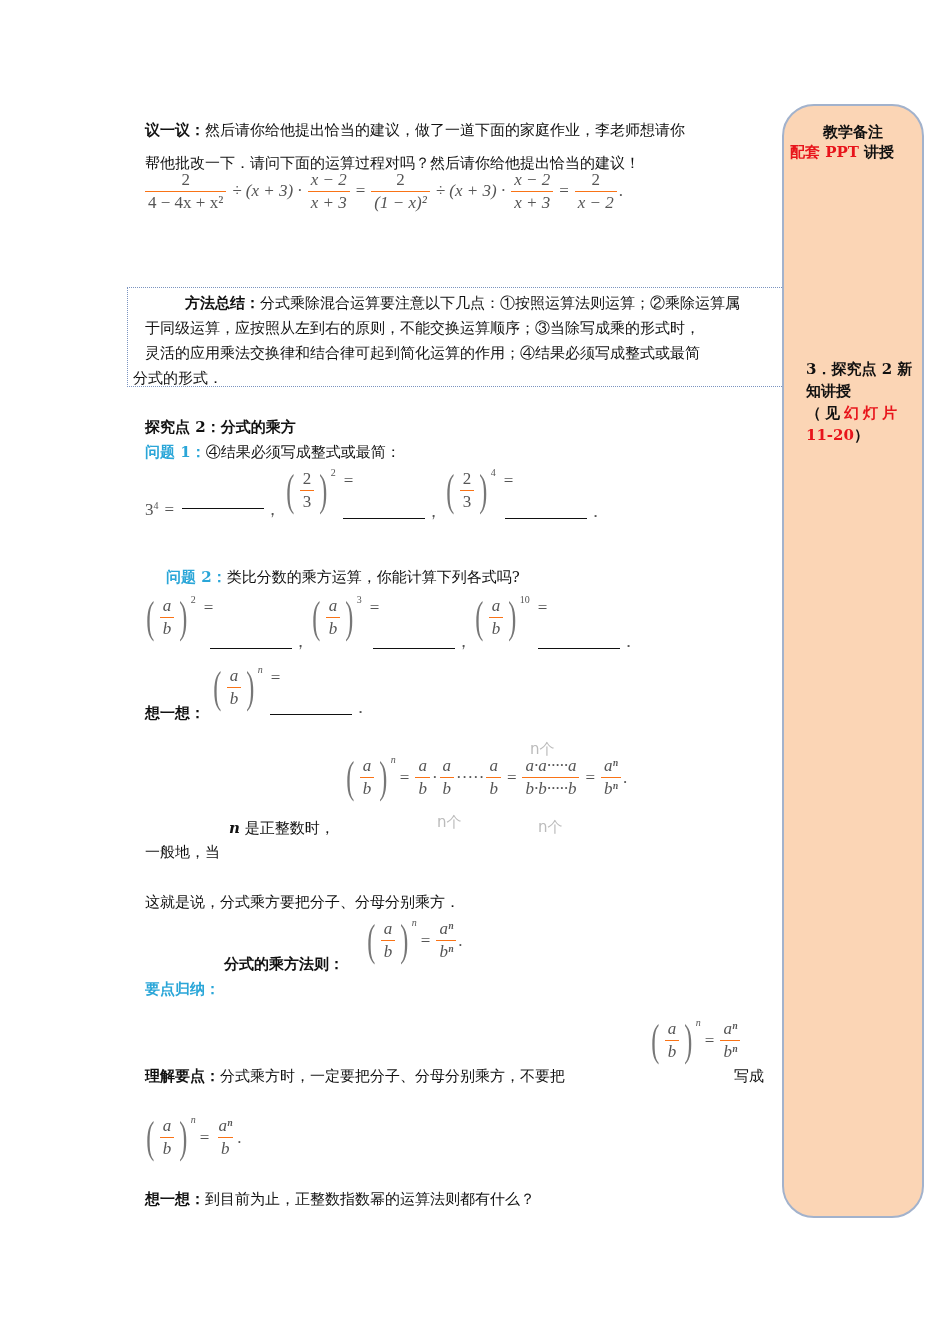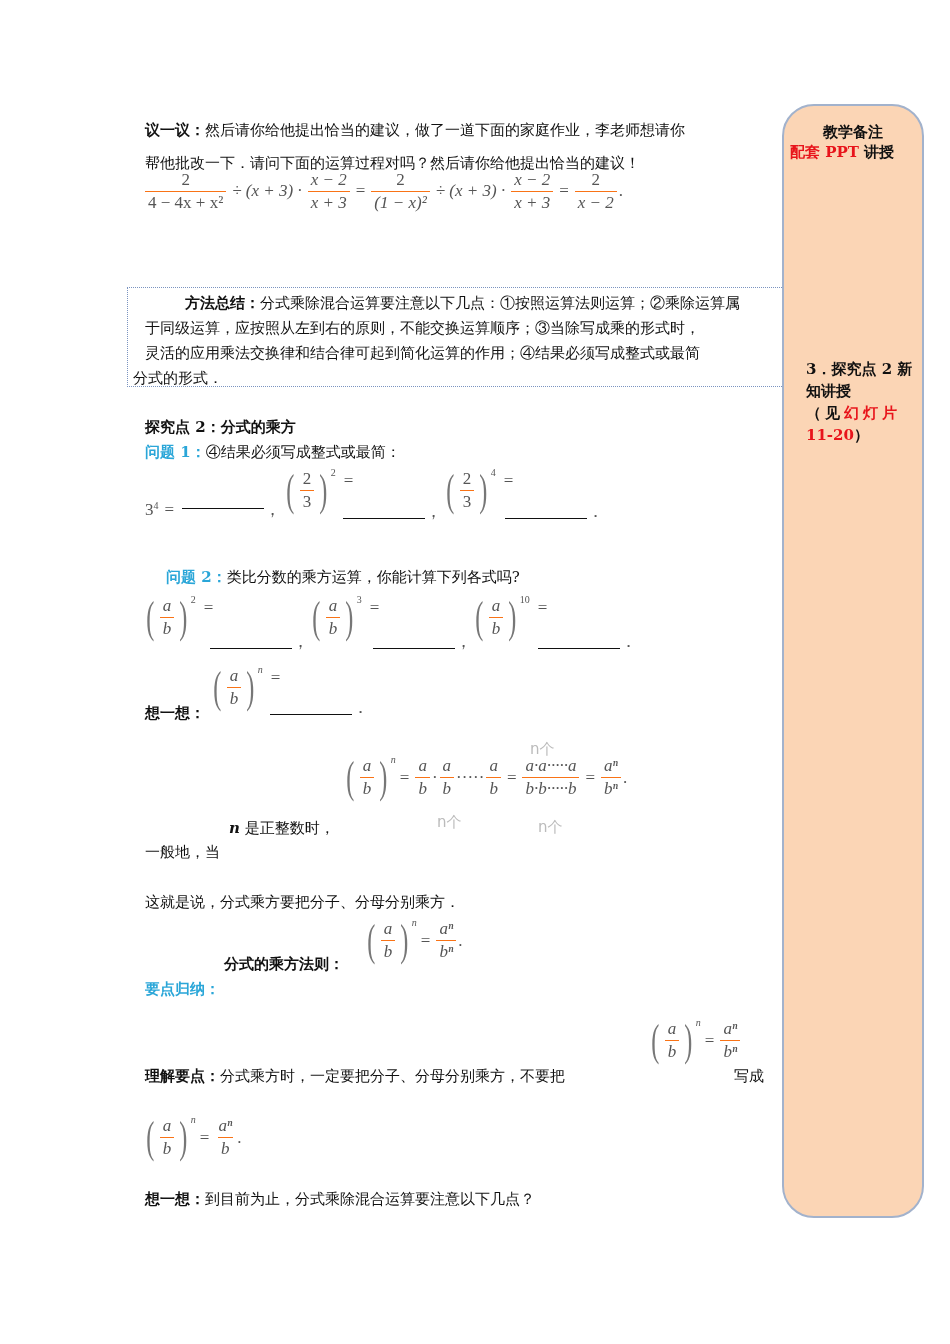--- a/index.html
+++ b/index.html
@@ -280,14 +280,14 @@
   <span class="sup mi" style="top:-18px;">n</span>
   <span style="margin:0 4px;">=</span>
   <span class="frac mi">
       <span class="num">aⁿ</span>
       <span class="den">b</span>
     </span>
     <span>.</span>
 </div>
 
 <div class="abs txt" style="left:145px;top:1186px;">
-  <span class="b">想一想：</span><span>到目前为止，分式乘除混合运算要注意以下几点？</span>
+  <span class="b">想一想：</span><span>到目前为止，正整数指数幂的运算法则都有什么？</span>
 </div>
 
 </body></html>

